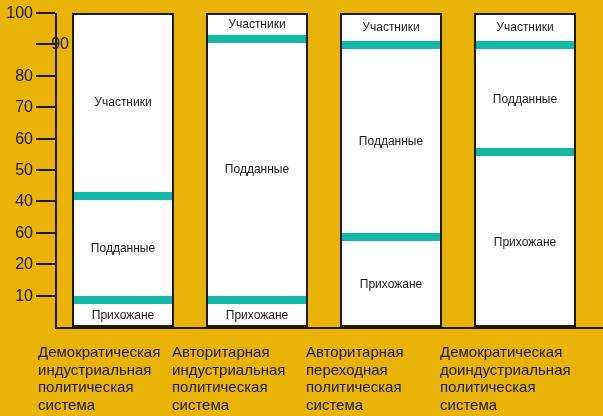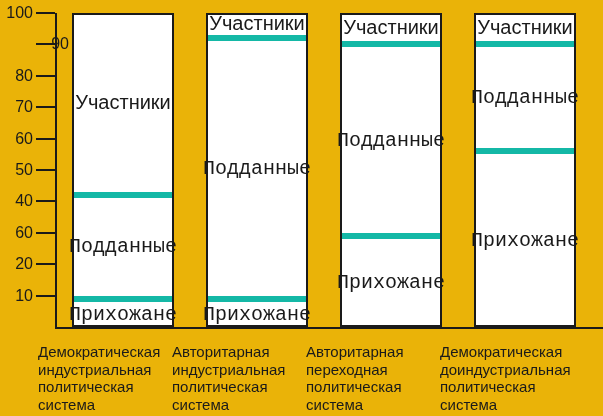--- a/index.html
+++ b/index.html
@@ -30,23 +30,23 @@
   }
   .bar-border {
     position: absolute; left: 0; top: 0; right: 0; bottom: 0;
     border: 2px solid #1a1a1a; pointer-events: none;
   }
   .segment {
     position: absolute; left: 0; width: 100%;
     display: flex; align-items: center; justify-content: center;
     box-sizing: border-box;
   }
-  .segment.divided { border-top: 6px solid #14b8a6; font-family: Liberation Mono, monospace; }
+  .segment.divided { border-top: 8px solid #14b8a6; }
   .segment-label {
-    font-size: 20px; color: #1a1a1a; white-space: nowrap;
+    font-size: 12px; color: #1a1a1a; white-space: nowrap;
   }
   .cat-label {
     position: absolute; top: 343px; width: 170px;
     font-size: 15px; line-height: 17.5px;
     white-space: pre-line; color: #1a1a1a;
   }
 </style>
 </head>
 <body>
 

